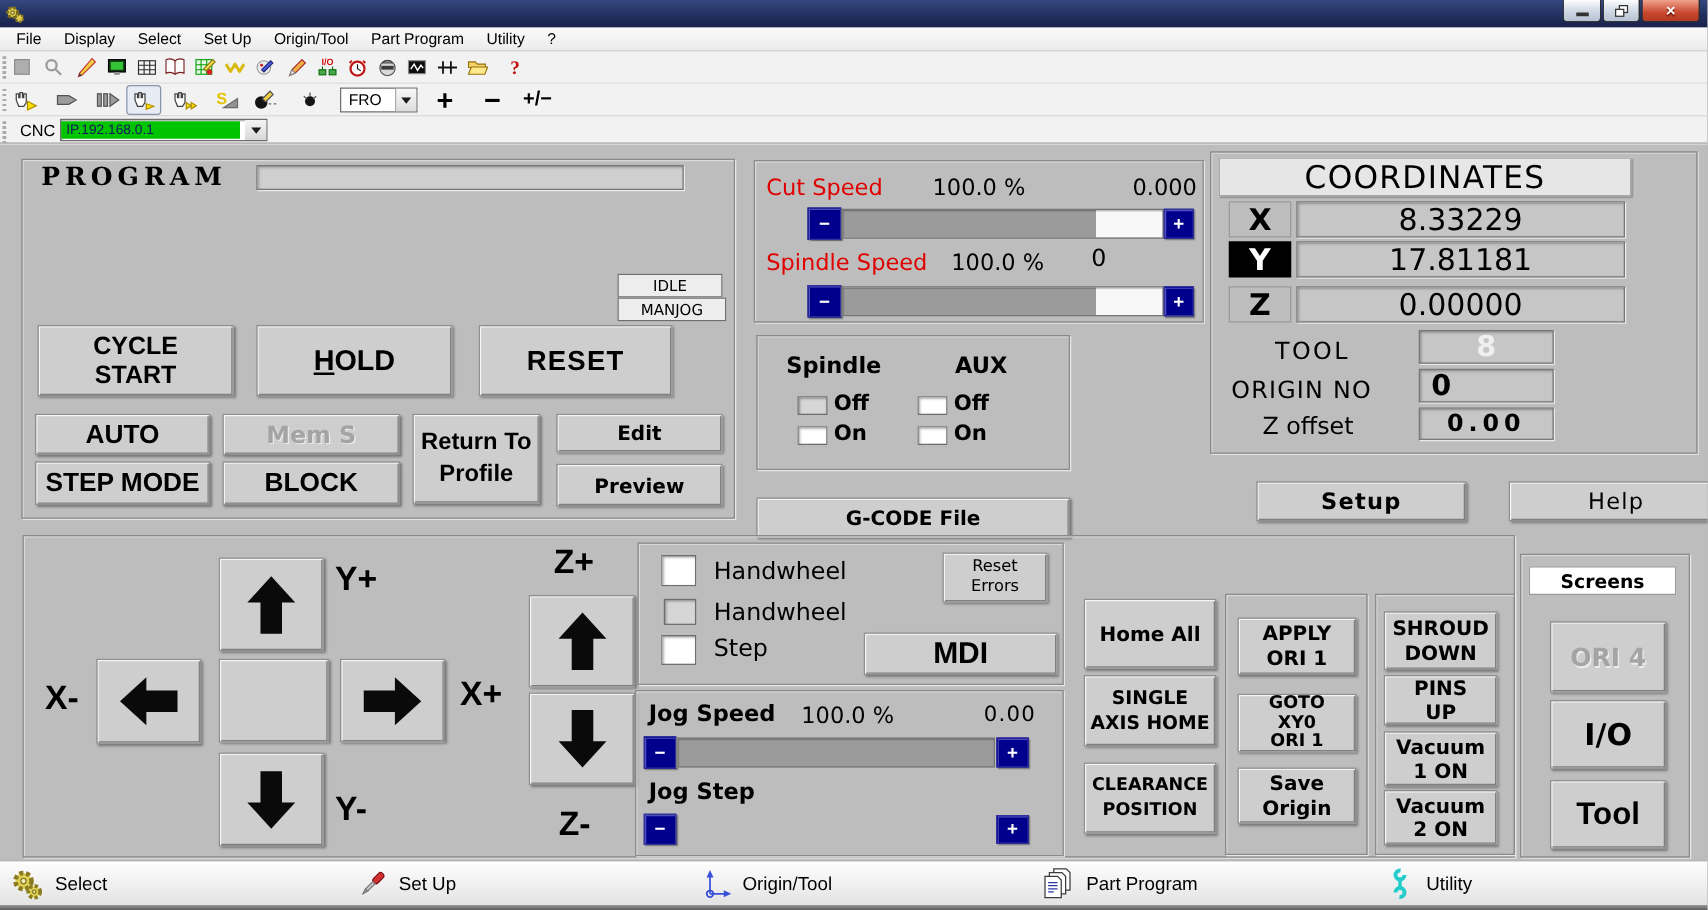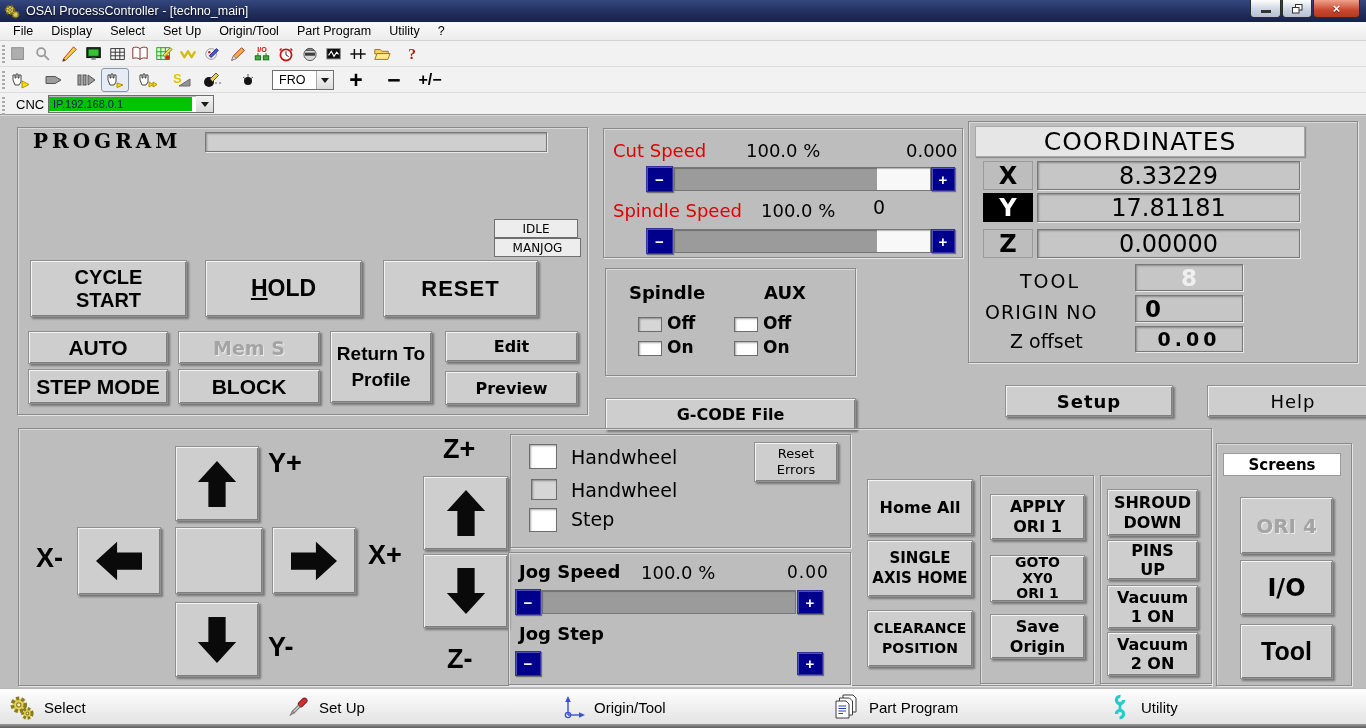--- a/index.html
+++ b/index.html
@@ -52,21 +52,20 @@
 <body>
 
 <div class="a titlebar">
   <span class="a" style="left:4px;top:3px">
     <svg width="16" height="16" viewBox="0 0 16 16">
       <circle cx="6" cy="7" r="4" fill="#dcc94e" stroke="#7c6c1c" stroke-width="2.4" stroke-dasharray="2.2 1.6"></circle>
       <circle cx="6" cy="7" r="1.4" fill="#f4eeb0" stroke="#7c6c1c"></circle>
       <circle cx="11.5" cy="11.5" r="3" fill="#dcc94e" stroke="#7c6c1c" stroke-width="2" stroke-dasharray="1.8 1.3"></circle>
     </svg>
   </span>
-  <span class="a" style="left:26px;top:0;height:22px;display:flex;align-items:center;font-size:12.5px;text-shadow:0 1px 2px #000">OSAI ProcessController - [techno_main]</span>
   <span class="win-glyphs">
     <span class="wbtn" style="width:29px">
       <span style="width:10px;height:3px;background:#333;margin-top:6px"></span>
     </span>
     <span class="wbtn" style="width:28px">
       <svg width="11" height="10" viewBox="0 0 11 10">
         <rect x="3.5" y="0.5" width="6.5" height="5.5" fill="#fff" stroke="#333"></rect>
         <rect x="0.5" y="3.5" width="6.5" height="5.5" fill="#fff" stroke="#333"></rect>
       </svg>
     </span>
@@ -392,20 +391,21 @@
 
 <div class="a grv" style="left:510px;top:434px;width:341px;height:114px">
   <span class="a cb" style="left:18px;top:9px;width:28px;height:25px"></span>
   <span class="a dv" style="left:60px;top:11px;font-size:19px">Handwheel</span>
   <div class="a b3 ctr dv pre" style="left:243px;top:7px;width:84px;height:40px;font-size:13px;line-height:1.25">Reset
 Errors</div>
   <span class="a cb cbg" style="left:20px;top:44px;width:26px;height:21px"></span>
   <span class="a dv" style="left:60px;top:44px;font-size:19px">Handwheel</span>
   <span class="a cb" style="left:18px;top:73px;width:28px;height:24px"></span>
   <span class="a dv" style="left:60px;top:73px;font-size:19px">Step</span>
+  <div class="a b3 ctr" style="left:180px;top:71px;width:155px;height:34px;font-weight:bold;font-size:24px">MDI</div>
 </div>
 
 <div class="a grv" style="left:508px;top:552px;width:343px;height:133px">
   <span class="a dv" style="left:10px;top:8px;font-weight:bold;font-size:18px">Jog Speed</span>
   <span class="a dv" style="left:132px;top:9px;font-size:18px">100.0 %</span>
   <span class="a dv" style="left:278px;top:9px;font-size:17px;letter-spacing:1px">0.00</span>
   <div class="a nav" style="left:6px;top:36px;width:26px;height:26px">−</div>
   <div class="a trk" style="left:32px;top:37px;width:255px;height:24px;background:#9b9b9b"></div>
   <div class="a nav" style="left:288px;top:37px;width:26px;height:24px">+</div>
 

